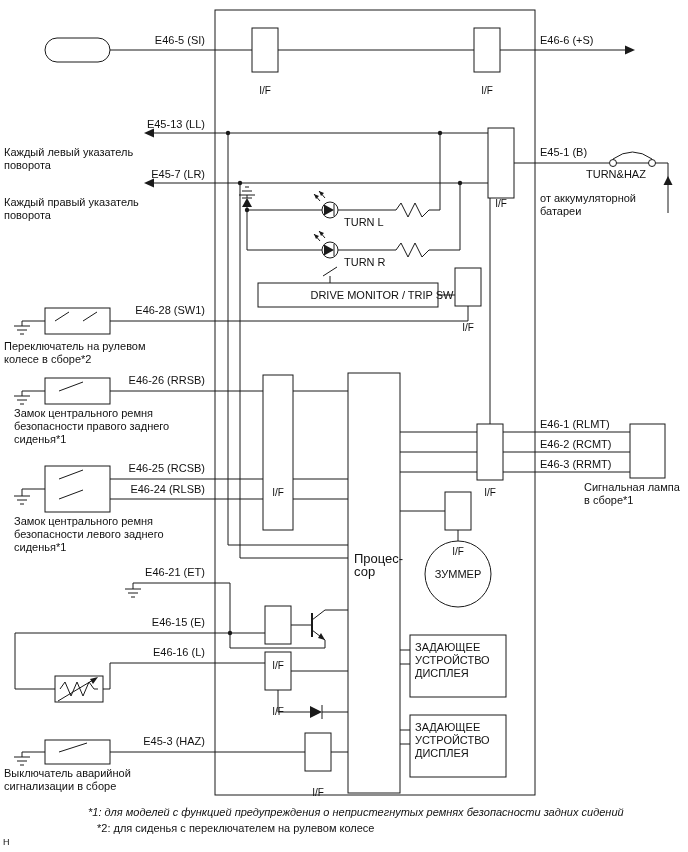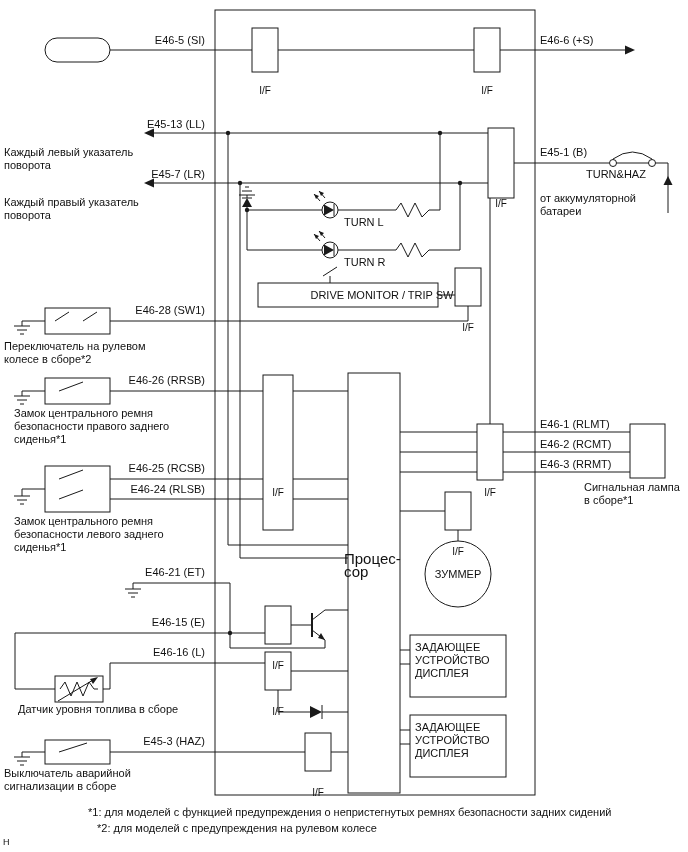--- a/index.html
+++ b/index.html
@@ -290,21 +290,20 @@
 
 <div class="lbl pin" style="left:87px;top:462px;">E46-25 (RCSB)</div>
 <div class="lbl pin" style="left:87px;top:483px;">E46-24 (RLSB)</div>
 <div class="lbl" style="left:14px;top:515px;width:195px;">Замок центрального ремня
 безопасности левого заднего
 сиденья*1</div>
 
 <div class="lbl pin" style="left:87px;top:566px;">E46-21 (ET)</div>
 <div class="lbl pin" style="left:87px;top:616px;">E46-15 (E)</div>
 <div class="lbl pin" style="left:87px;top:646px;">E46-16 (L)</div>
-<div class="lbl" style="left:18px;top:703px;width:210px;">Датчик уровня топлива в сборе</div>
 
 <div class="lbl pin" style="left:87px;top:735px;">E45-3 (HAZ)</div>
 <div class="lbl" style="left:4px;top:767px;width:180px;">Выключатель аварийной
 сигнализации в сборе</div>
 
 <div class="lbl" style="left:540px;top:418px;">E46-1 (RLMT)</div>
 <div class="lbl" style="left:540px;top:438px;">E46-2 (RCMT)</div>
 <div class="lbl" style="left:540px;top:458px;">E46-3 (RRMT)</div>
 <div class="lbl" style="left:540px;top:481px;width:125px;margin-left:44px;">Сигнальная лампа
 в сборе*1</div>
@@ -313,27 +312,27 @@
 <div class="lbl iflbl" style="left:474px;top:45px;width:26px;">I/F</div>
 <div class="lbl iflbl" style="left:488px;top:158px;width:26px;">I/F</div>
 <div class="lbl iflbl" style="left:455px;top:282px;width:26px;">I/F</div>
 <div class="lbl iflbl" style="left:263px;top:447px;width:30px;">I/F</div>
 <div class="lbl iflbl" style="left:477px;top:447px;width:26px;">I/F</div>
 <div class="lbl iflbl" style="left:445px;top:506px;width:26px;">I/F</div>
 <div class="lbl iflbl" style="left:265px;top:620px;width:26px;">I/F</div>
 <div class="lbl iflbl" style="left:265px;top:666px;width:26px;">I/F</div>
 <div class="lbl iflbl" style="left:305px;top:747px;width:26px;">I/F</div>
 
-<div class="lbl" style="left:344px;top:552px;width:46px;font-size:15px;">Процес-
+<div class="lbl" style="left:354px;top:552px;width:46px;font-size:13px;">Процес-
 сор</div>
 <div class="lbl ctr" style="left:425px;top:568px;width:66px;">ЗУММЕР</div>
 <div class="lbl" style="left:415px;top:641px;width:90px;">ЗАДАЮЩЕЕ
 УСТРОЙСТВО
 ДИСПЛЕЯ</div>
 <div class="lbl" style="left:415px;top:721px;width:90px;">ЗАДАЮЩЕЕ
 УСТРОЙСТВО
 ДИСПЛЕЯ</div>
 
-<div class="lbl" style="left:88px;top:806px;width:570px;">*1: для моделей с функцией предупреждения о непристегнутых ремнях безопасности задних сидений</div>
-<div class="lbl" style="left:97px;top:822px;width:420px;">*2: для моделей с предупреждения на рулевом колесе</div>
+<div class="lbl" style="left:88px;top:806px;width:570px;font-style:italic;">*1: для моделей с функцией предупреждения о непристегнутых ремнях безопасности задних сидений</div>
+<div class="lbl" style="left:97px;top:822px;width:420px;">*2: для сиденья с переключателем на рулевом колесе</div>
 <div class="lbl small" style="left:3px;top:836px;">H</div>
 
 </div>
 
 </body></html>

